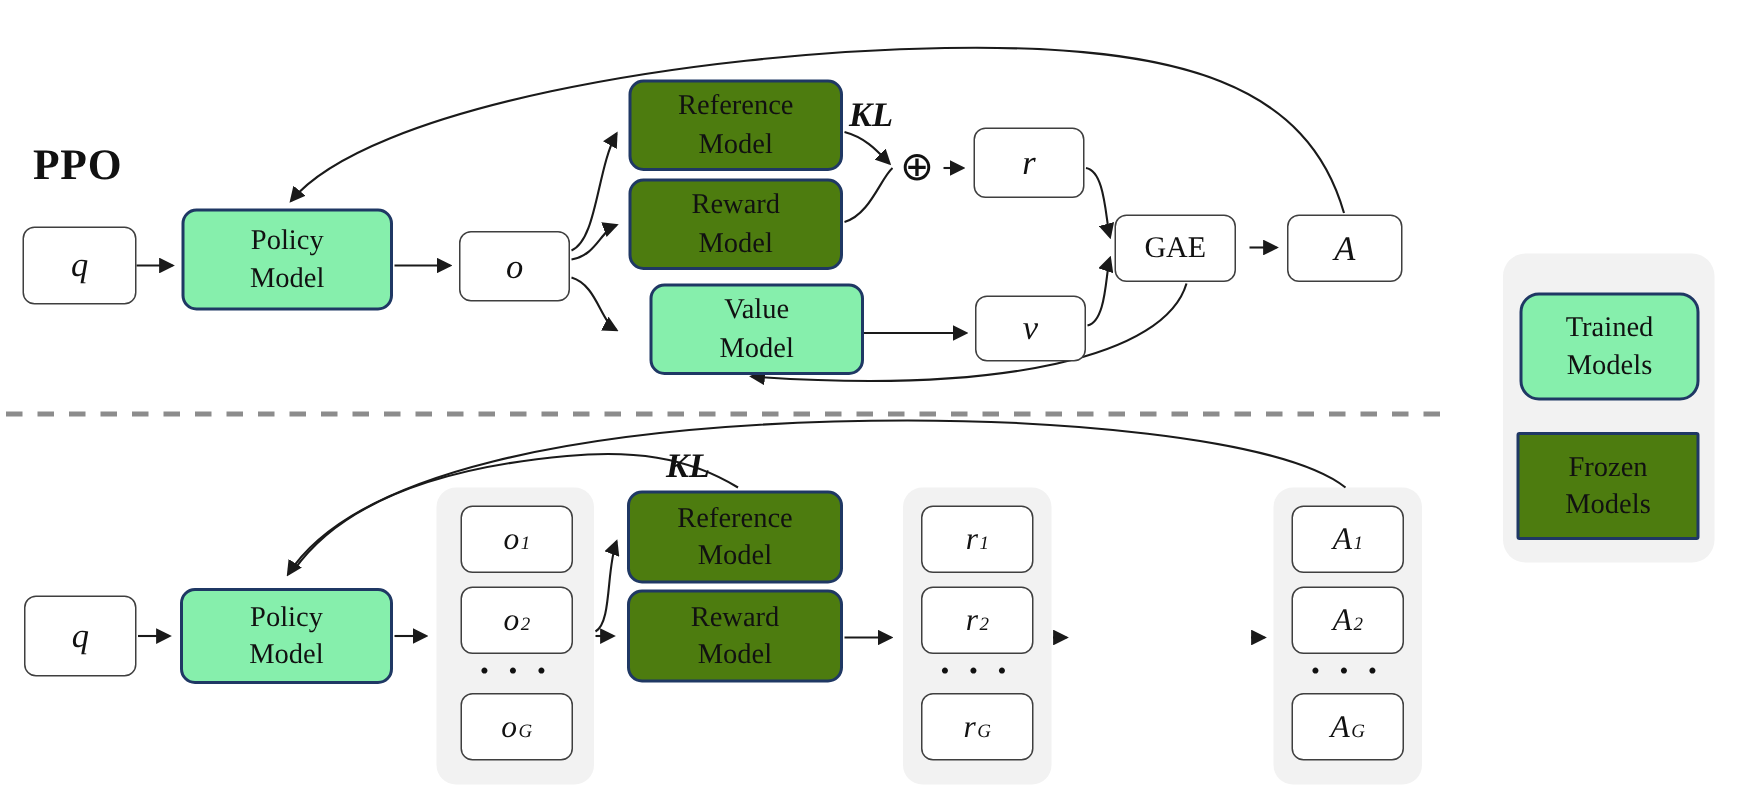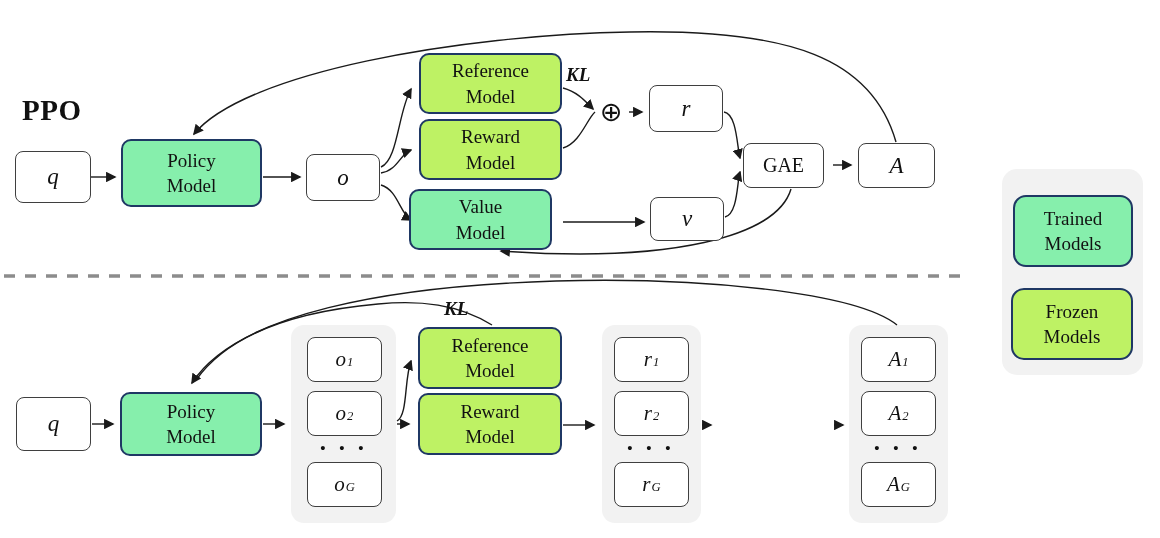--- a/index.html
+++ b/index.html
@@ -5,29 +5,29 @@
   html,body{margin:0;padding:0;background:#fff;}
   #canvas{position:relative;width:1160px;height:538px;background:#ffffff;overflow:hidden;
           font-family:"Liberation Serif", serif;color:#111;}
   .abs{position:absolute;box-sizing:border-box;}
   .sec-label{font-weight:bold;font-size:29px;letter-spacing:.5px;z-index:3;}
   .group{background:#F2F2F2;border-radius:13px;z-index:1;}
   .model-box{display:flex;align-items:center;justify-content:center;text-align:center;
              border:2.5px solid #1F3864;border-radius:10px;font-size:19px;line-height:1.32;
              white-space:pre-line;z-index:3;}
   .trained{background:#86efac;}
-  .frozen{background:#bef264;}
+  .frozen{background:#4d7c0f;}
   .small-box{display:flex;align-items:center;justify-content:center;background:#fff;
              border:1.5px solid #3f3f3f;border-radius:8px;font-size:21px;z-index:3;}
   .math{font-style:italic;}
   .small-box sub{font-size:0.60em;font-style:italic;transform:translateY(3px);margin-left:1px;}
   .gc-box{display:flex;align-items:center;justify-content:center;text-align:center;background:#fff;
           border:1.5px solid #35507A;border-radius:13px;font-size:17.5px;line-height:1.3;
           white-space:pre-line;z-index:3;}
-  .kl-label{font-style:italic;font-weight:600;font-size:19px;z-index:3;}
+  .kl-label{font-style:italic;font-weight:600;font-size:23px;z-index:3;}
   .oplus{font-family:"DejaVu Sans", sans-serif;font-size:27px;line-height:1;z-index:3;}
   .dots{font-weight:bold;font-size:15px;letter-spacing:5px;z-index:3;text-align:center;}
   svg.wires{position:absolute;left:0;top:0;z-index:2;}
 </style>
 </head>
 <body>
 
 <div id="canvas">
 
   <svg class="wires" width="1160" height="538" viewBox="0 0 1160 538">
@@ -74,21 +74,21 @@
 
   <div class="abs model-box trained" style="left:121px;top:139px;width:141px;height:68px;">Policy
 Model</div>
 
   <div class="abs small-box math" style="left:306px;top:154px;width:74px;height:47px;font-size:23px;">o</div>
 
   <div class="abs model-box frozen" style="left:419px;top:53px;width:143px;height:61px;">Reference
 Model</div>
   <div class="abs model-box frozen" style="left:419px;top:119px;width:143px;height:61px;">Reward
 Model</div>
-  <div class="abs model-box trained" style="left:409px;top:189px;width:143px;height:61px;">Value
+  <div class="abs model-box trained" style="left:433px;top:189px;width:143px;height:61px;">Value
 Model</div>
 
   <div class="abs kl-label" style="left:566px;top:64px;">KL</div>
 
   <span class="abs oplus" style="left:600px;top:98px;">⊕</span>
 
   <div class="abs small-box math" style="left:649px;top:85px;width:74px;height:47px;font-size:23px;">r</div>
   <div class="abs small-box math" style="left:650px;top:197px;width:74px;height:44px;font-size:23px;">v</div>
 
   <div class="abs small-box" style="left:743px;top:143px;width:81px;height:45px;font-size:20px;">GAE</div>
@@ -149,16 +149,16 @@
     </div>
   <div class="abs dots" style="left:861px;top:440px;width:75px;">• • •</div>
   <div class="abs small-box" style="left:861px;top:462px;width:75px;height:45px;">
       <span class="math">A</span>
       <sub>G</sub>
     </div>
 
   <div class="abs group" style="left:1002px;top:169px;width:141px;height:206px;border-radius:15px;"></div>
   <div class="abs model-box trained" style="left:1013px;top:195px;width:120px;height:72px;border-radius:13px;">Trained
 Models</div>
-  <div class="abs model-box frozen" style="left:1011px;top:288px;width:122px;height:72px;border-radius:13px;">Frozen
+  <div class="abs model-box frozen" style="left:1011px;top:288px;width:122px;height:72px;border-radius:2px;">Frozen
 Models</div>
 
 </div>
 
 </body></html>

